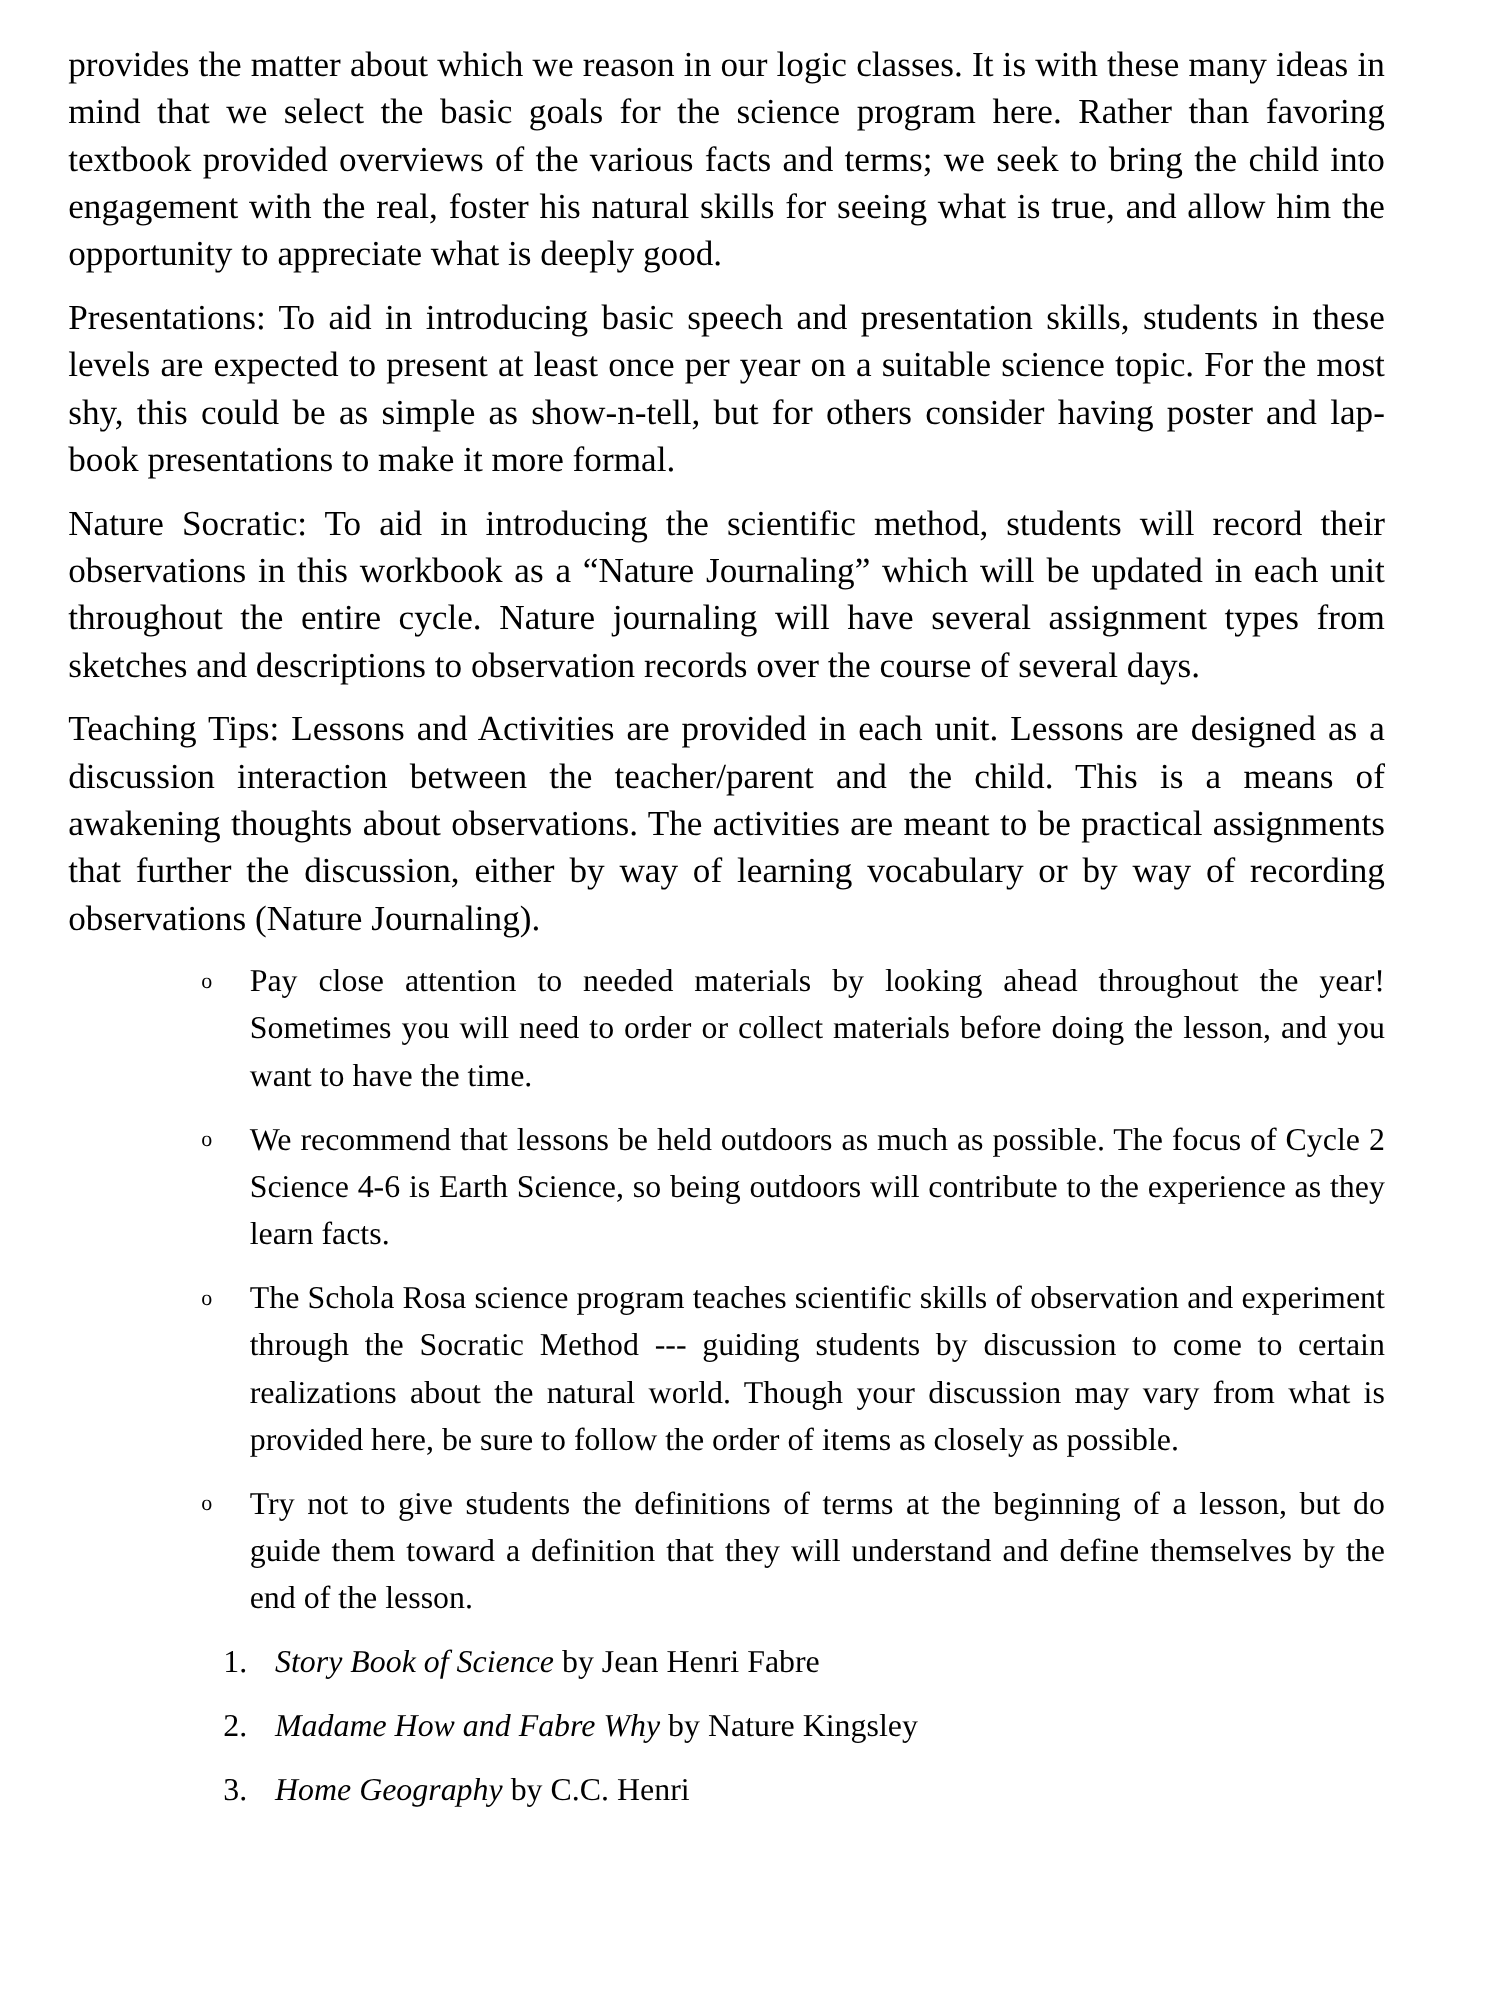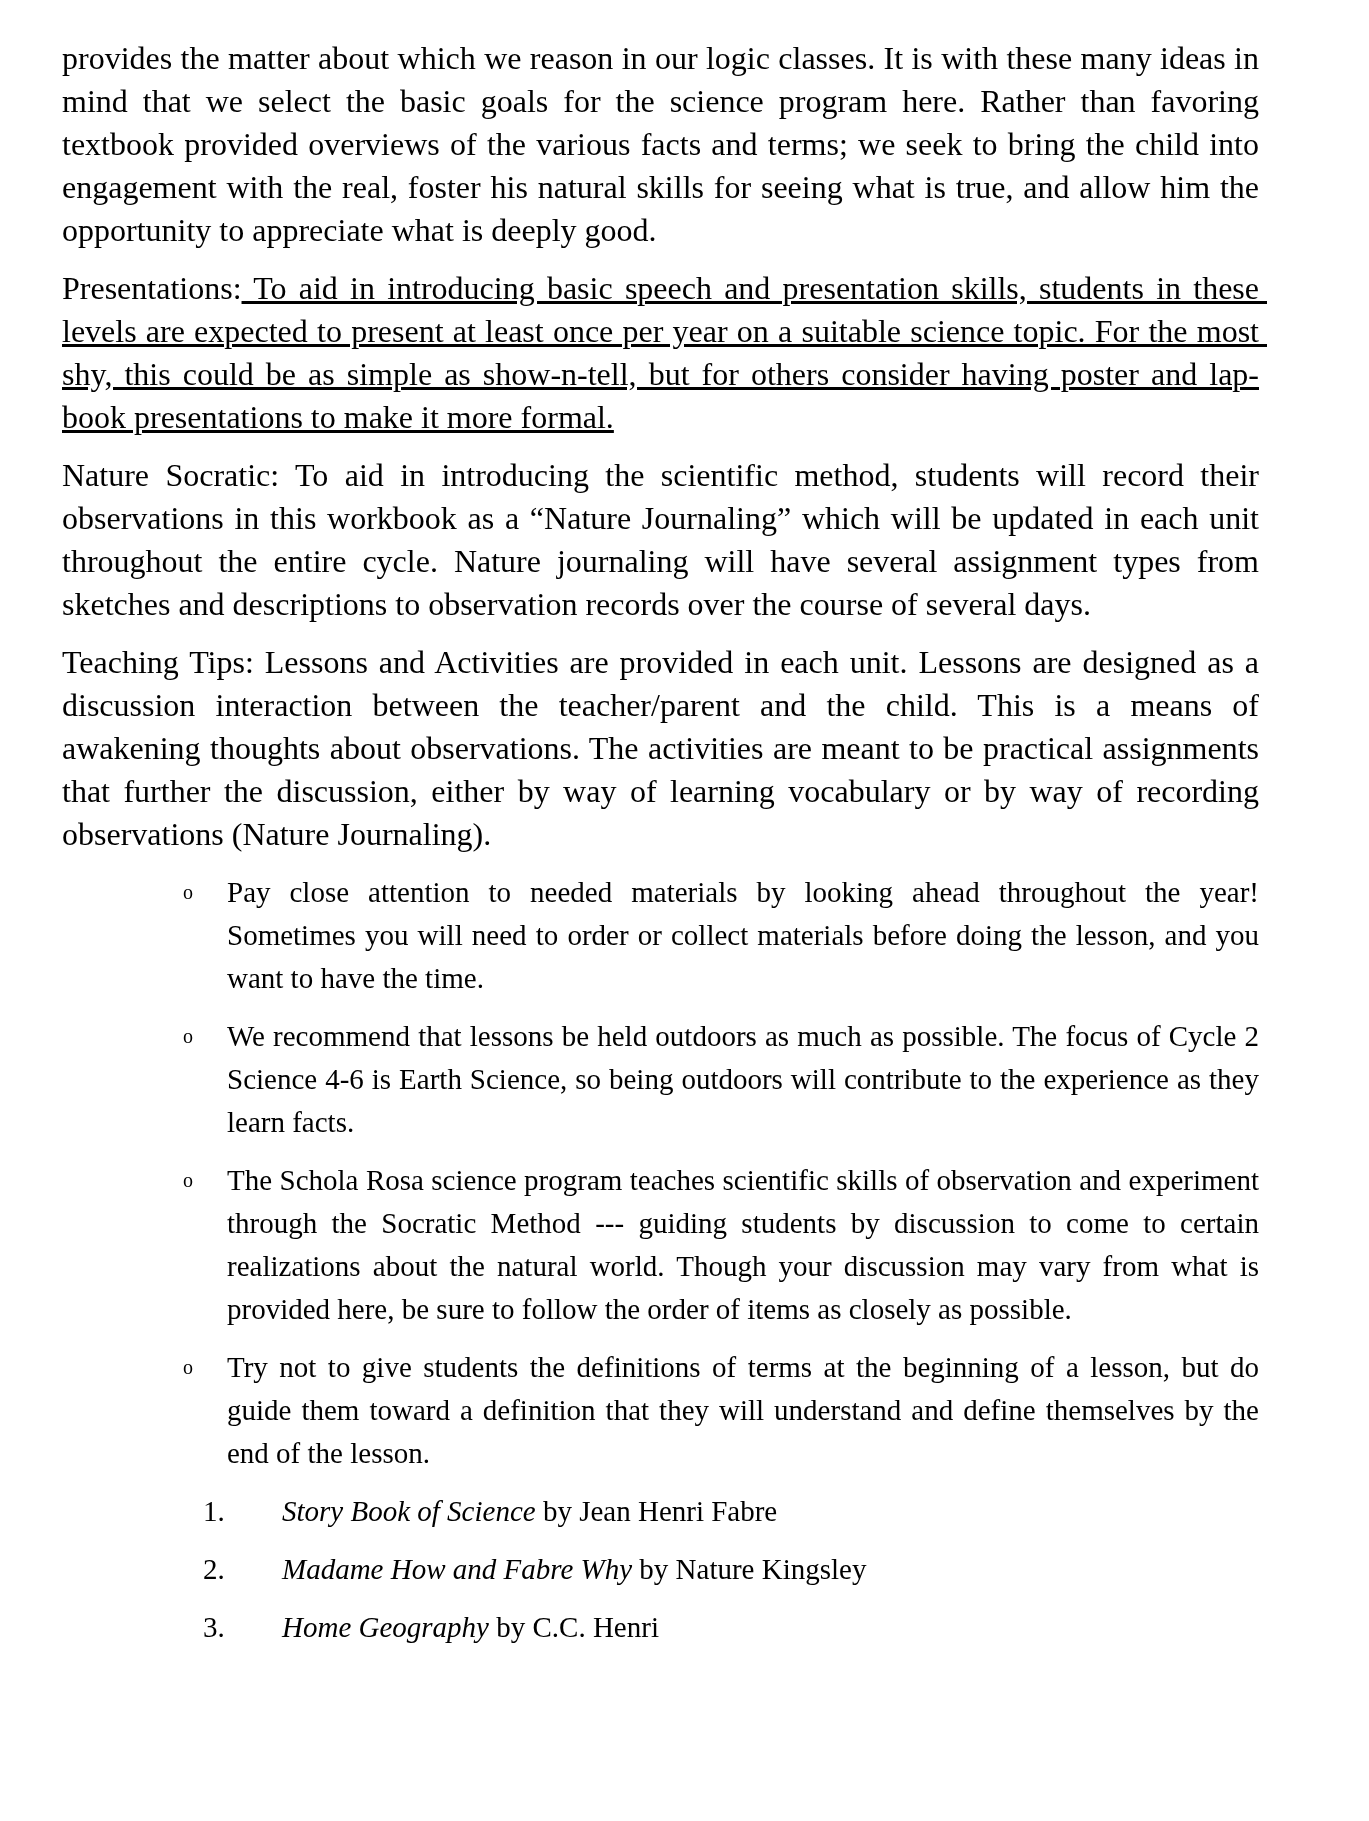--- a/index.html
+++ b/index.html
@@ -20,33 +20,33 @@
     position: relative; font-size: 29px; line-height: 43px;
     text-align: justify; margin-bottom: 15px;
   }
   .bullet .marker {
     position: absolute; left: -44px; top: 0; font-size: 20px; line-height: 43px;
   }
   .rec-title { font-size: 29px; line-height: 43px; margin-left: -15px; margin-bottom: 15px; }
   .books { list-style: none; margin: 0; padding: 0 0 0 141px; }
   .book { font-size: 29px; line-height: 43px; margin-bottom: 15px; position: relative; padding-left: 47px; }
   .book .num { position: absolute; left: 0; top: 0; }
-  .book .title { font-style: italic; margin-left: 32px; }
+  .book .title { font-style: italic; }
 </style>
 </head>
 <body>
 
 <div class="page">
 
   <p class="para">
     <span>provides the matter about which we reason in our logic classes.  It is with these many ideas in mind that we select the basic goals for the science program here.  Rather than favoring textbook provided overviews of the various facts and terms; we seek to bring the child into engagement with the real, foster his natural skills for seeing what is true, and allow him the opportunity to appreciate what is deeply good.</span>
   </p>
 
   <p class="para">
-    <span class="lead">Presentations:</span><span style="white-space: pre-wrap; text-decoration: underline;"> To aid in introducing basic speech and presentation skills, students in these levels are expected to present at least once per year on a suitable science topic. For the most shy, this could be as simple as show-n-tell, but for others consider having poster and lap-book presentations to make it more formal.</span>
+    <span class="lead">Presentations:</span><span style="white-space: pre-wrap;"> To aid in introducing basic speech and presentation skills, students in these levels are expected to present at least once per year on a suitable science topic. For the most shy, this could be as simple as show-n-tell, but for others consider having poster and lap-book presentations to make it more formal.</span>
   </p>
 
   <p class="para">
     <span class="lead">Nature Socratic:</span><span>   To aid in introducing the scientific method, students will record their observations in this workbook as a “Nature Journaling” which will be updated in each unit throughout the entire cycle. Nature journaling will have several assignment types from sketches and descriptions to observation records over the course of several days.</span>
   </p>
 
   <p class="para">
     <span class="lead">Teaching Tips:</span><span> Lessons and Activities are provided in each unit. Lessons are designed as a discussion interaction between the teacher/parent and the child. This is a means of awakening thoughts about observations. The activities are meant to be practical assignments that further the discussion, either by way of learning vocabulary or by way of recording observations (Nature Journaling).</span>
   </p>
 

